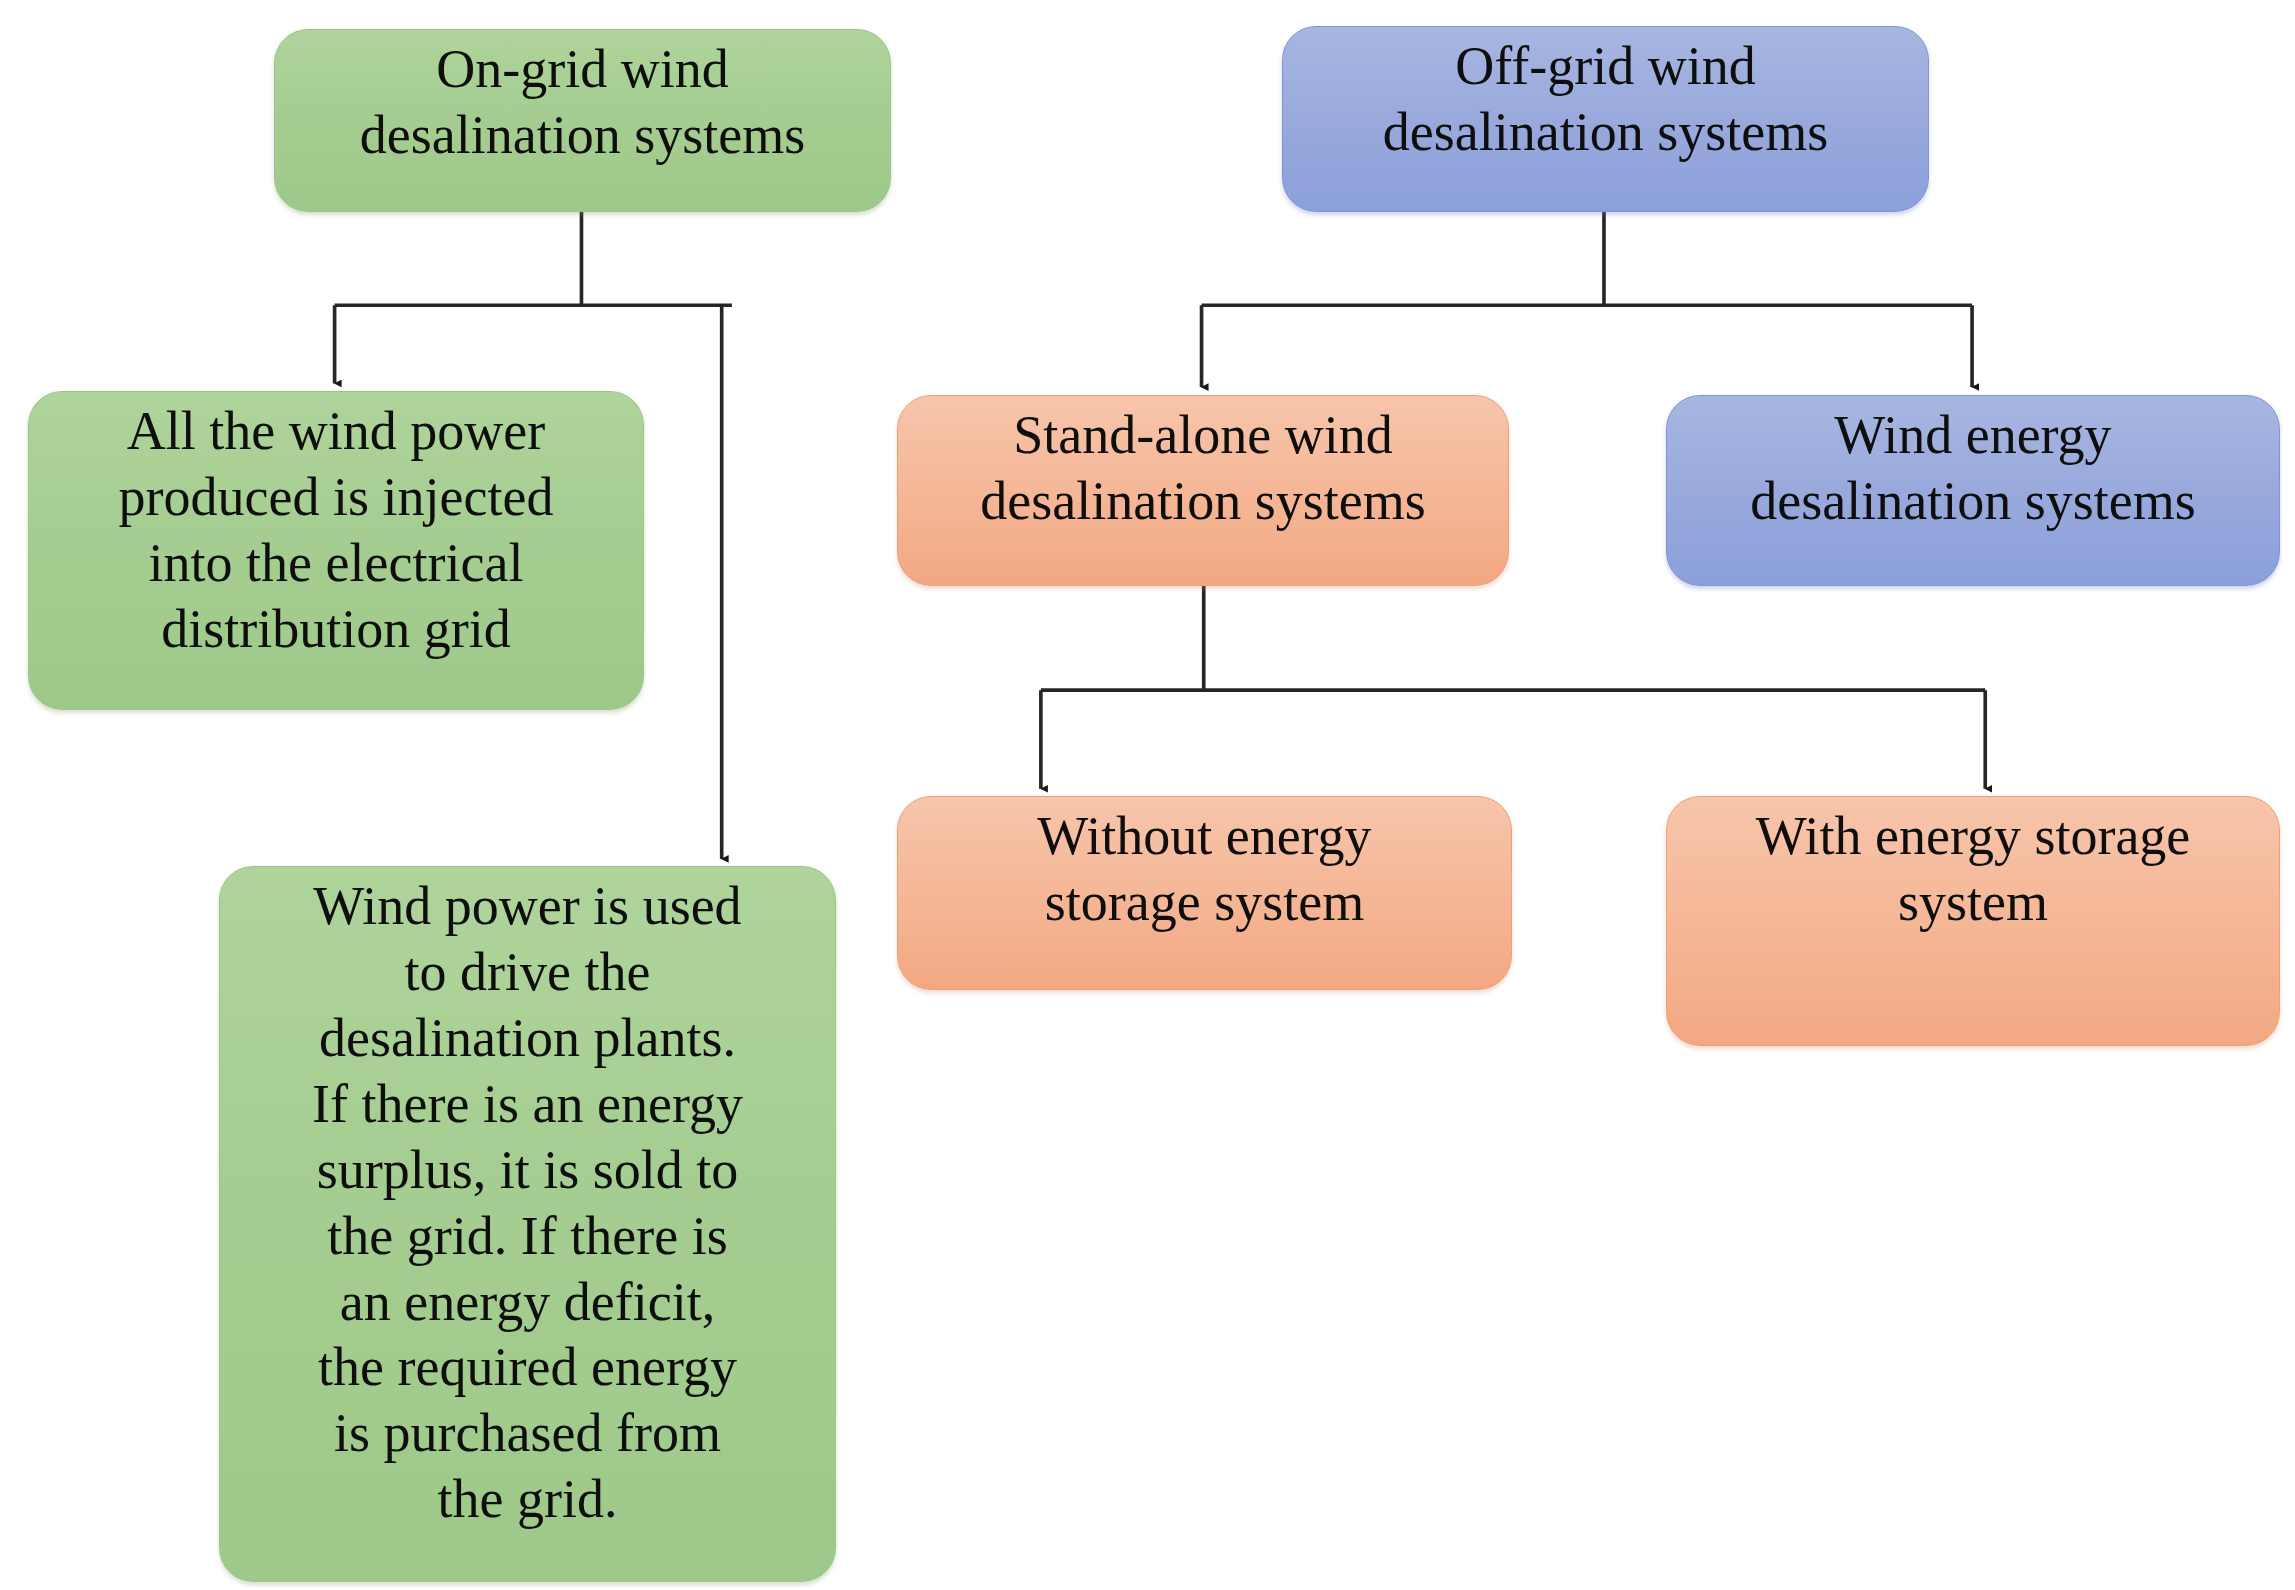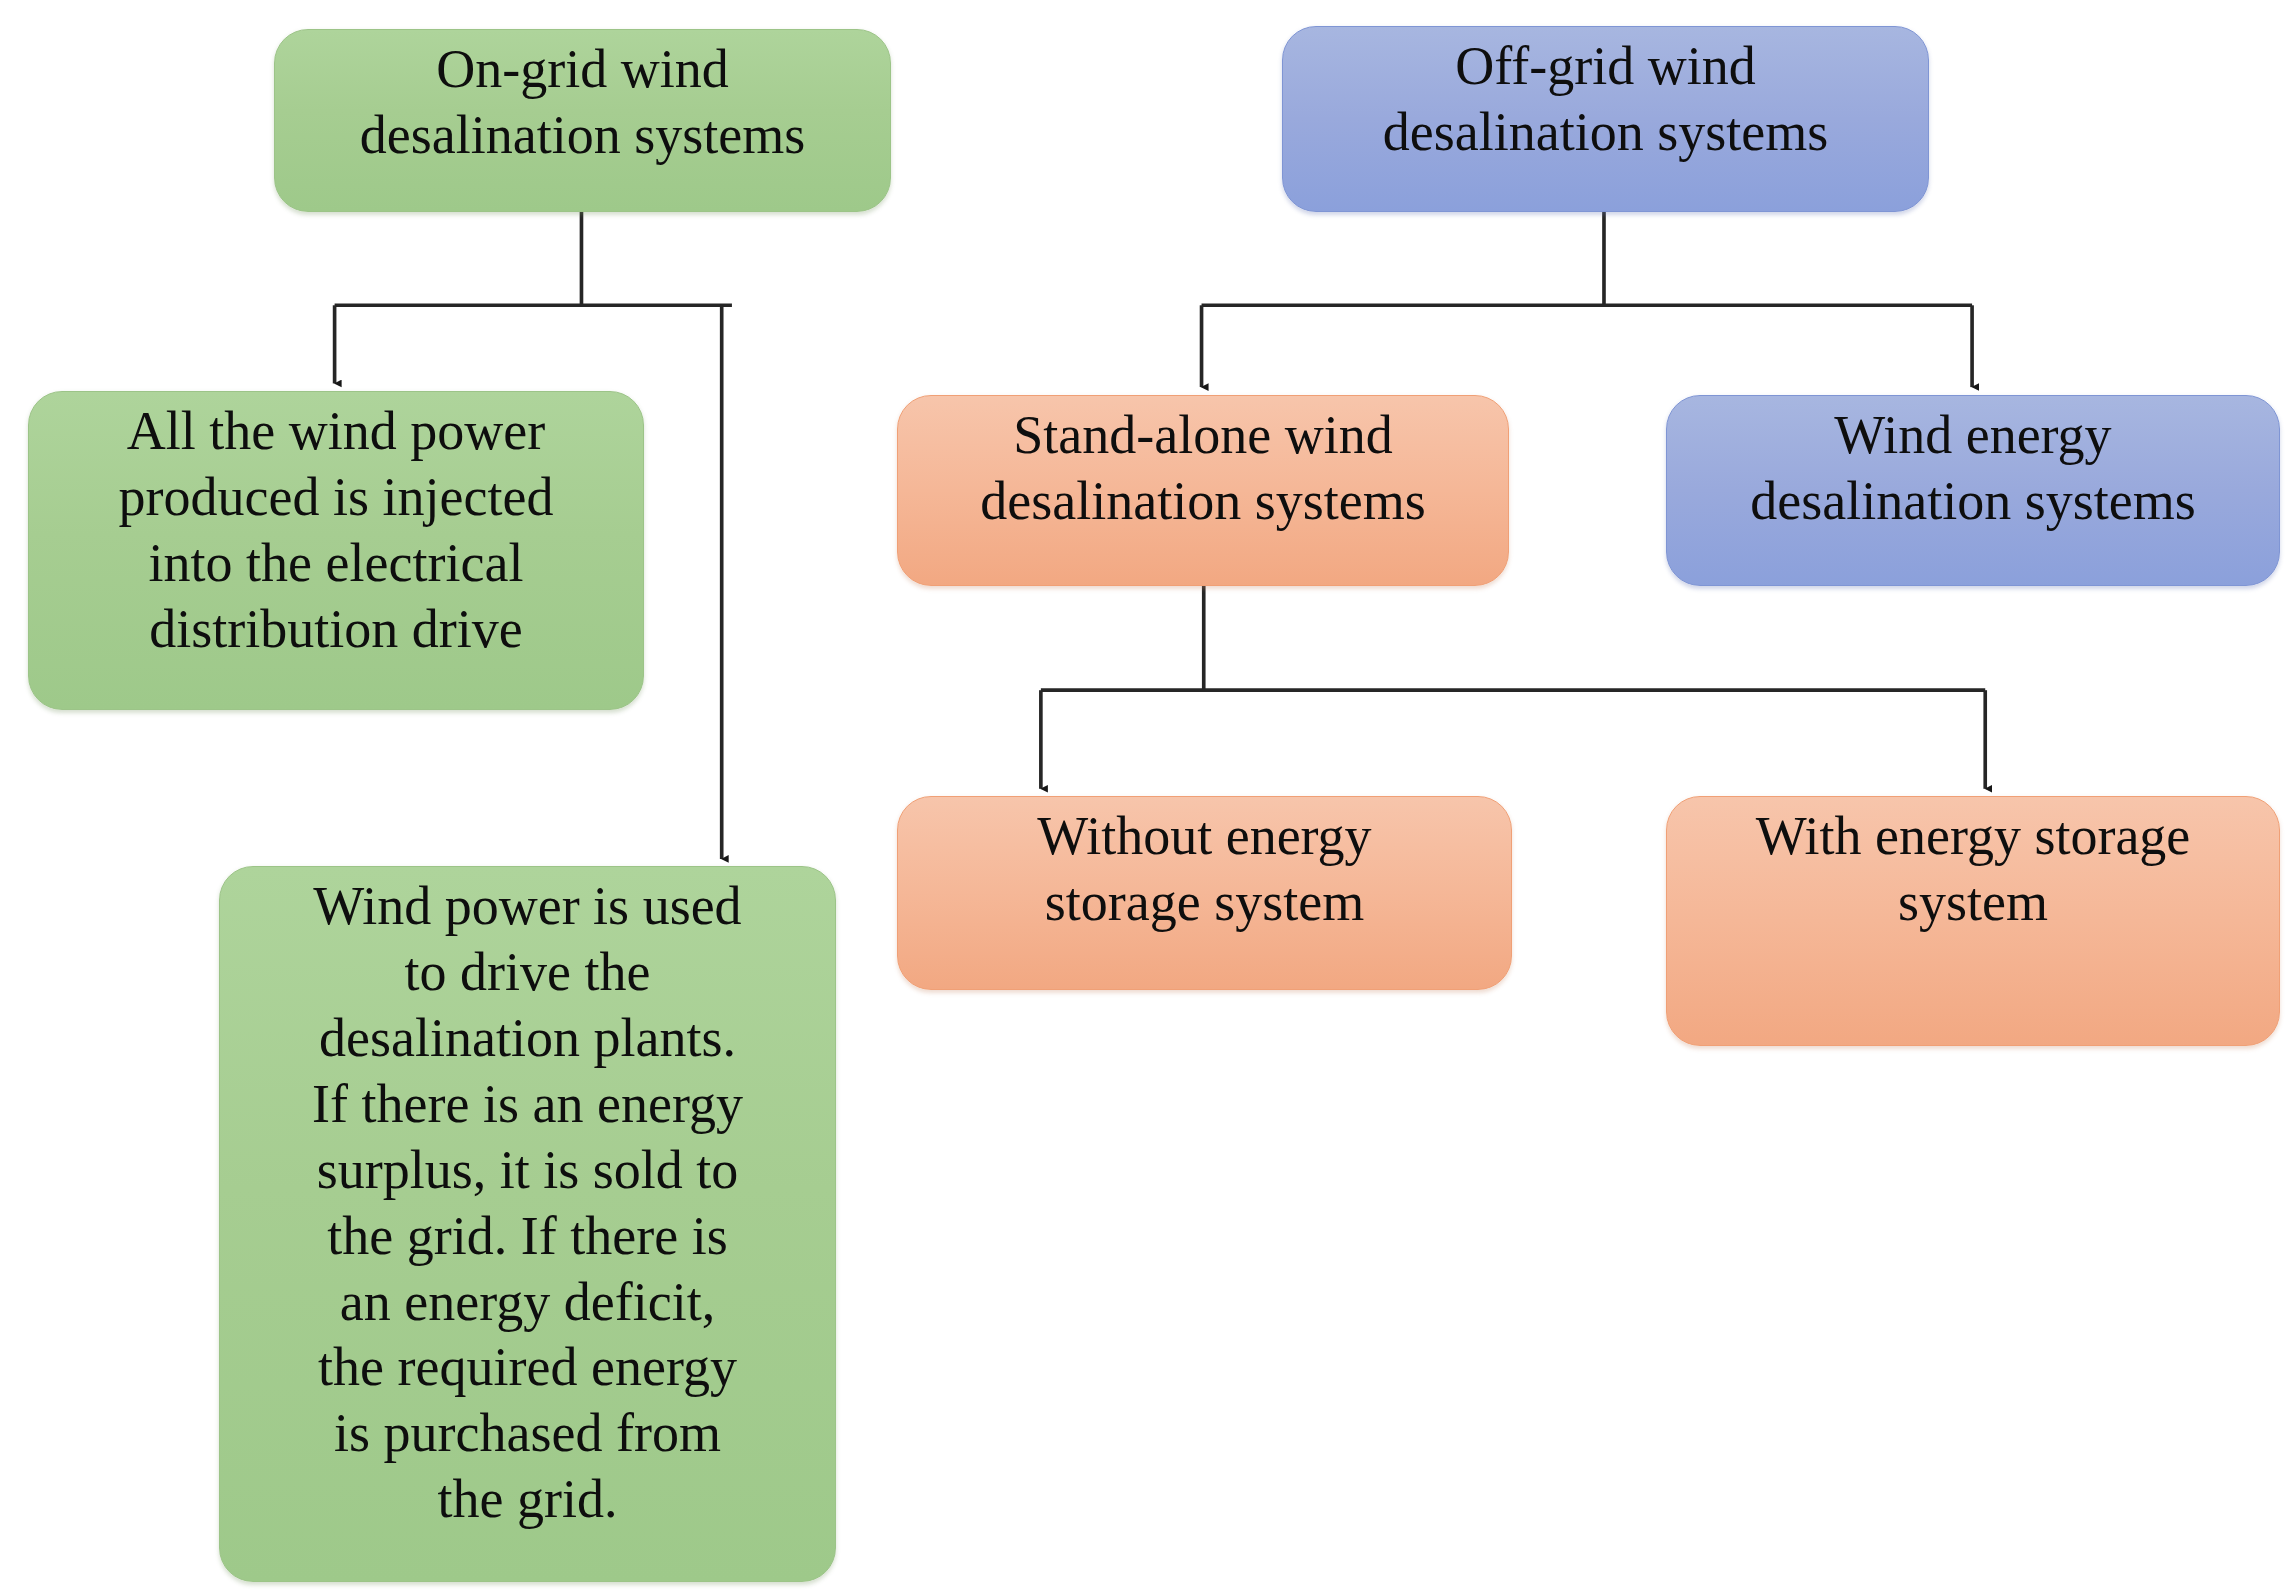--- a/index.html
+++ b/index.html
@@ -113,21 +113,21 @@
 
   <div class="node blue" id="n-offgrid">
     <span class="lbl">Off-grid wind
 desalination systems</span>
   </div>
 
   <div class="node green" id="n-allwind">
     <span class="lbl">All the wind power
 produced is injected
 into the electrical
-distribution drive</span>
+distribution grid</span>
   </div>
 
   <div class="node green" id="n-windpower">
     <span class="lbl">Wind power is used
 to drive the
 desalination plants.
 If there is an energy
 surplus, it is sold to
 the grid. If there is
 an energy deficit,

